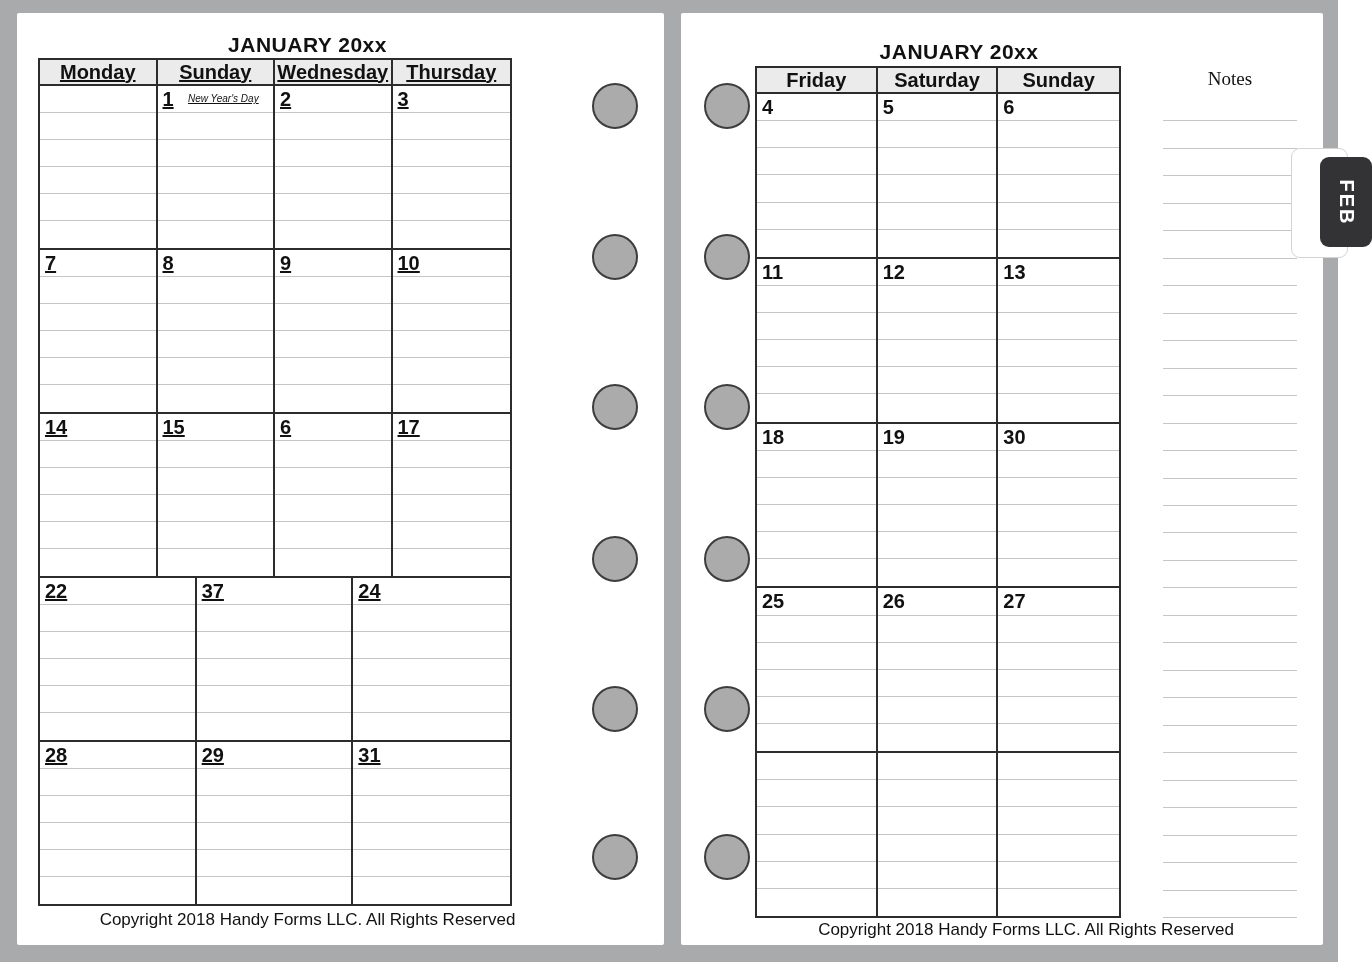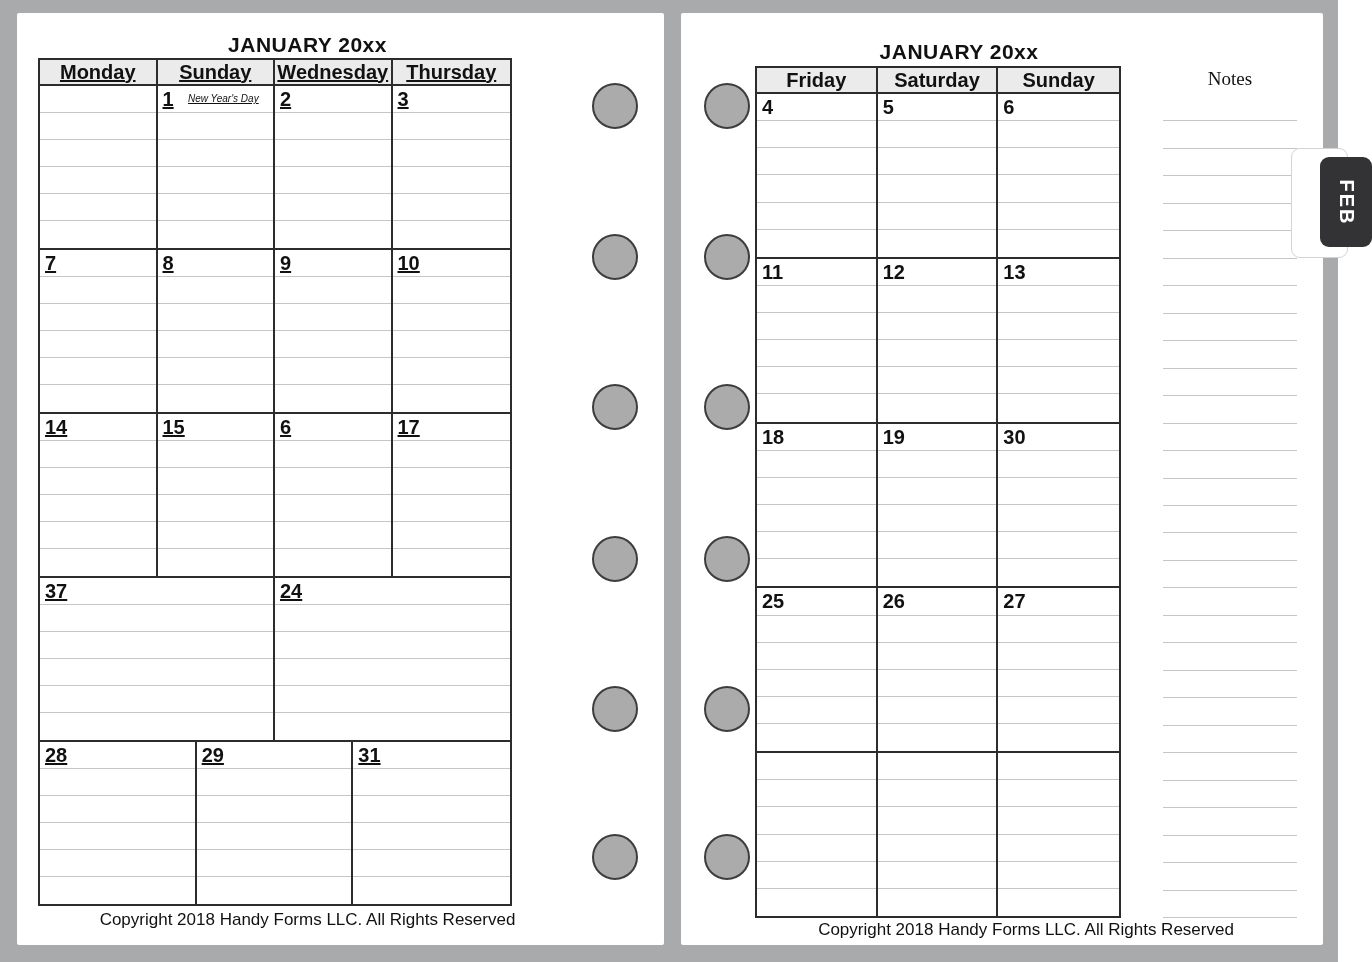--- a/index.html
+++ b/index.html
@@ -203,20 +203,30 @@
             <div class="subrow"></div>
             <div class="subrow"></div>
             <div class="subrow"></div>
             <div class="subrow"></div>
             <div class="subrow"></div>
           </div>
         </div>
         <div class="week-row">
           <div class="day-cell">
             <div class="subrow first">
+              <span class="daynum">22</span>
+            </div>
+            <div class="subrow"></div>
+            <div class="subrow"></div>
+            <div class="subrow"></div>
+            <div class="subrow"></div>
+            <div class="subrow"></div>
+          </div>
+          <div class="day-cell">
+            <div class="subrow first">
               <span class="daynum">37</span>
             </div>
             <div class="subrow"></div>
             <div class="subrow"></div>
             <div class="subrow"></div>
             <div class="subrow"></div>
             <div class="subrow"></div>
           </div>
           <div class="day-cell">
             <div class="subrow first">

